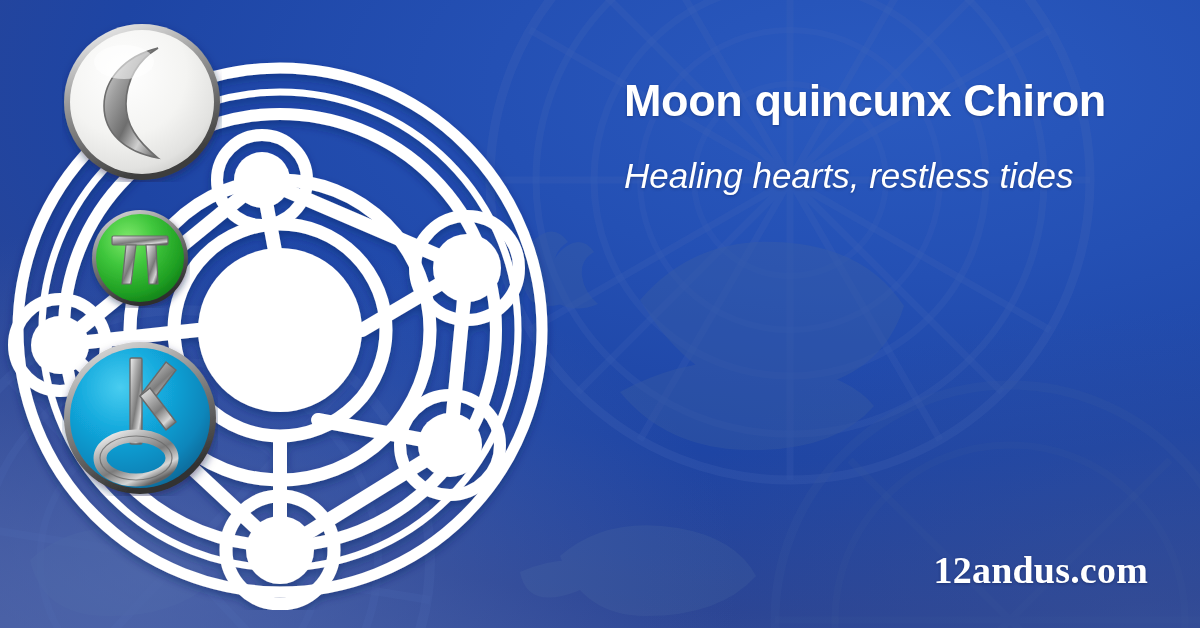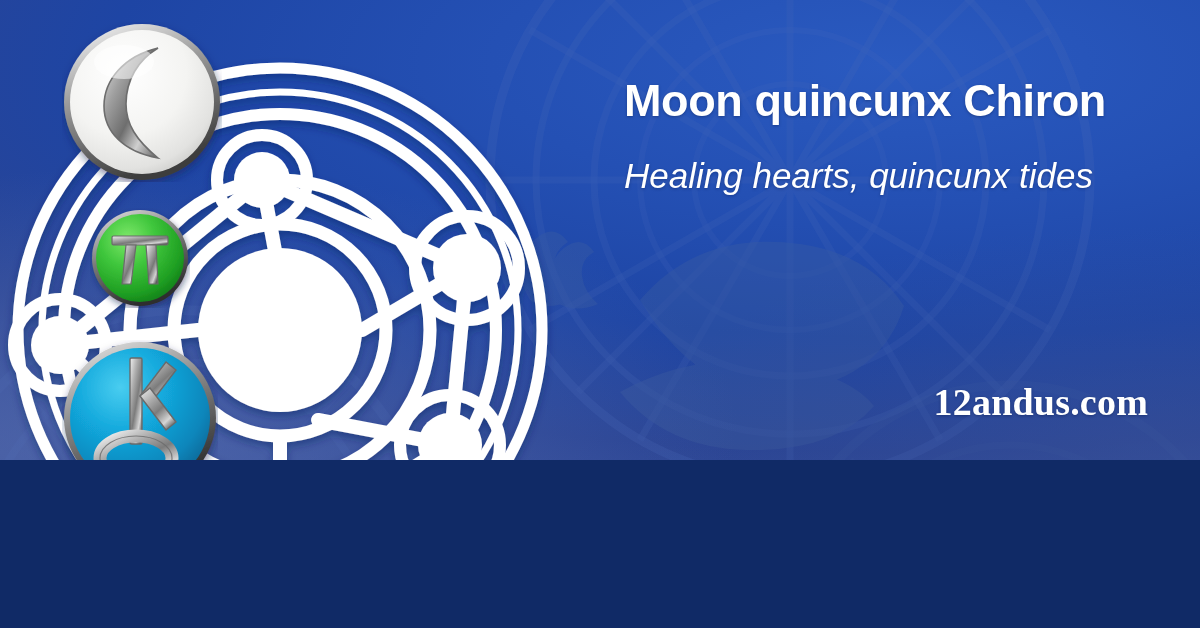--- a/index.html
+++ b/index.html
@@ -3,21 +3,21 @@
 <meta charset="utf-8">
 <style>
   html, body {
     margin: 0;
     padding: 0;
     background: #102a66;
   }
   #banner {
     position: relative;
     width: 1200px;
-    height: 460px;
+    height: 628px;
     overflow: hidden;
     font-family: "Liberation Sans", sans-serif;
     background: #1f48a8;
   }
 
   
   .bg-base {
     position: absolute;
     inset: 0;
     background:
@@ -343,18 +343,18 @@
 
         <path d="M78 56 L104 90 L114 82 L88 48 Z"></path>
       </g>
       <ellipse cx="74" cy="118" rx="36" ry="22" fill="none" stroke="url(#silverGlyphC)" stroke-width="13"></ellipse>
       <ellipse cx="74" cy="118" rx="36" ry="22" fill="none" stroke="#6a6a6a" stroke-width="1.2" opacity="0.8"></ellipse>
     </svg>
   </div>
 
   <div class="text-block">
     <h1 class="title">Moon quincunx Chiron</h1>
-    <p class="subtitle">Healing hearts, quincunx tides</p>
+    <p class="subtitle">Healing hearts, restless tides</p>
   </div>
 
   <div class="brand">12andus.com</div>
 
 </div>
 
 </body></html>

